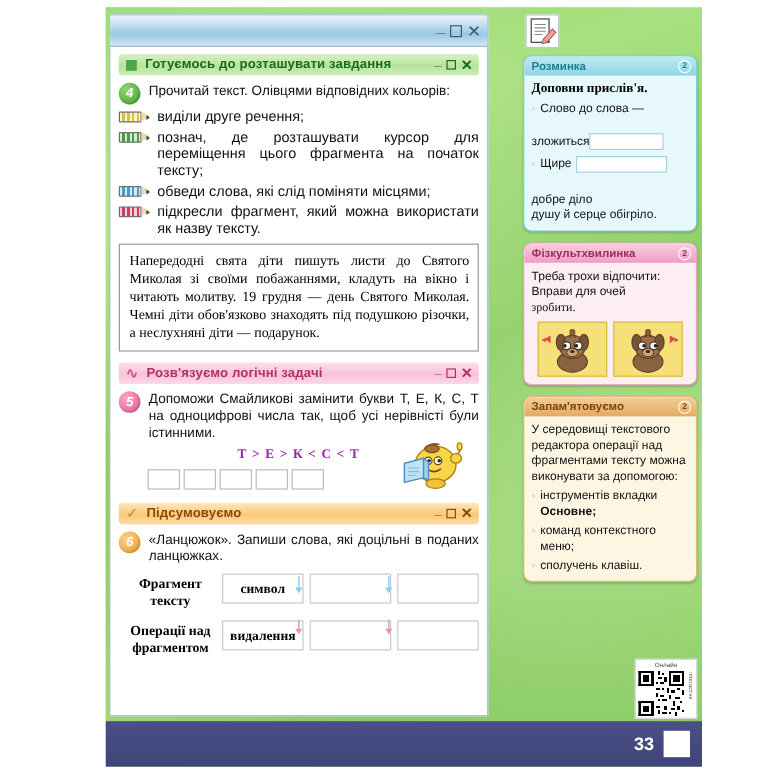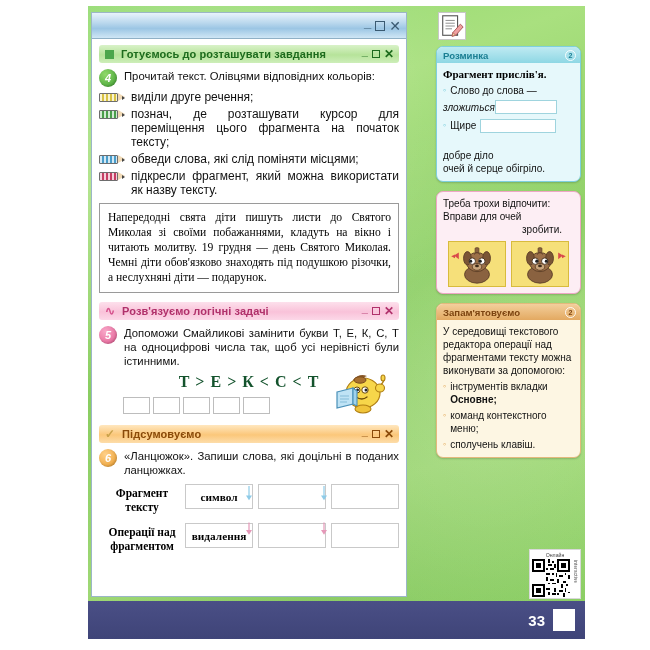--- a/index.html
+++ b/index.html
@@ -94,21 +94,21 @@
   .textbox {
     margin-top:6px; border:1px solid #9a9a9a; background:#fff;
     padding:6px 7px 7px 8px;
     font-family:"Liberation Serif", serif;
     font-size:11.6px; line-height:15px; color:#000; text-align:justify;
   }
 
   .ineq {
     text-align:center; margin-top:5px;
     font-family:"Liberation Serif", serif;
-    font-size:16px; font-weight:700; color:#14532d; letter-spacing:1px;
+    font-size:11px; font-weight:700; color:#a21caf; letter-spacing:1px;
   }
 
   
   .blankrow { display:flex; gap:3px; margin-top:6px; padding-left:24px; }
   .blankrow .cellbox { width:27px; height:17px; border:1px solid #bdbdbd; background:#fff; }
 
   
   .chick { position:absolute; right:6px; bottom:-2px; width:70px; height:48px; }
 
   
@@ -363,44 +363,48 @@
         <path d="M14 25 l1 -4 l3 3 z" fill="#f5d29a" stroke="#a55" stroke-width=".8"></path>
       </svg>
     </div>
 
     <div class="card cyan">
       <div class="chead">
         <span>Розминка</span>
         <span class="badge">2</span>
       </div>
       <div class="cbody">
-        <div class="serifline">Фрагмент прислів'я.</div>
+        <div class="serifline">Доповни прислів'я.</div>
         <div class="dotitem">
           <span class="dot">◦</span>
           <span>Слово до слова —</span>
         </div>
-        <div style="margin-top:3px; display:flex; align-items:center; gap:0;font-style:italic;">
+        <div style="margin-top:14px; display:flex; align-items:center; gap:0;">
           <span>зложиться</span>
           <span class="infield" style="width:62px;"></span>
         </div>
         <div class="dotitem" style="margin-top:5px;">
           <span class="dot">◦</span>
           <span>Щире</span>
           <span class="infield" style="width:76px;"></span>
         </div>
         <div style="margin-top:16px;">добре діло</div>
-        <div>очей й серце обігріло.</div>
+        <div>душу й серце обігріло.</div>
       </div>
     </div>
 
     <div class="card pinkc">
+      <div class="chead">
+        <span>Фізкультхвилинка</span>
+        <span class="badge">2</span>
+      </div>
       <div class="cbody">
         <div>Треба трохи відпочити:</div>
         <div>Вправи для очей</div>
-        <div style="text-align:right; padding-right:12px;">зробити.</div>
+        <div style="padding-right:12px;font-family:Liberation Serif, serif;">зробити.</div>
         <div class="exwrap">
           <div class="exbox">
             <svg viewBox="0 0 58 46" width="56" height="44">
               <path d="M10 18 l-5 -4 l5 -3 z" fill="#d94a4a"></path>
               <path d="M6 17 l-4 -2 l4 -2 z" fill="#d94a4a"></path>
               <ellipse cx="29" cy="34" rx="13" ry="9" fill="#8a6240" stroke="#5e4028" stroke-width="1"></ellipse>
               <ellipse cx="29" cy="21" rx="11" ry="10" fill="#9c7048" stroke="#5e4028" stroke-width="1"></ellipse>
               <ellipse cx="19" cy="17" rx="4" ry="7" fill="#7a5535" stroke="#5e4028" stroke-width="1"></ellipse>
               <ellipse cx="39" cy="17" rx="4" ry="7" fill="#7a5535" stroke="#5e4028" stroke-width="1"></ellipse>
               <circle cx="24" cy="20" r="3.4" fill="#fff" stroke="#4a3420" stroke-width="1"></circle>

